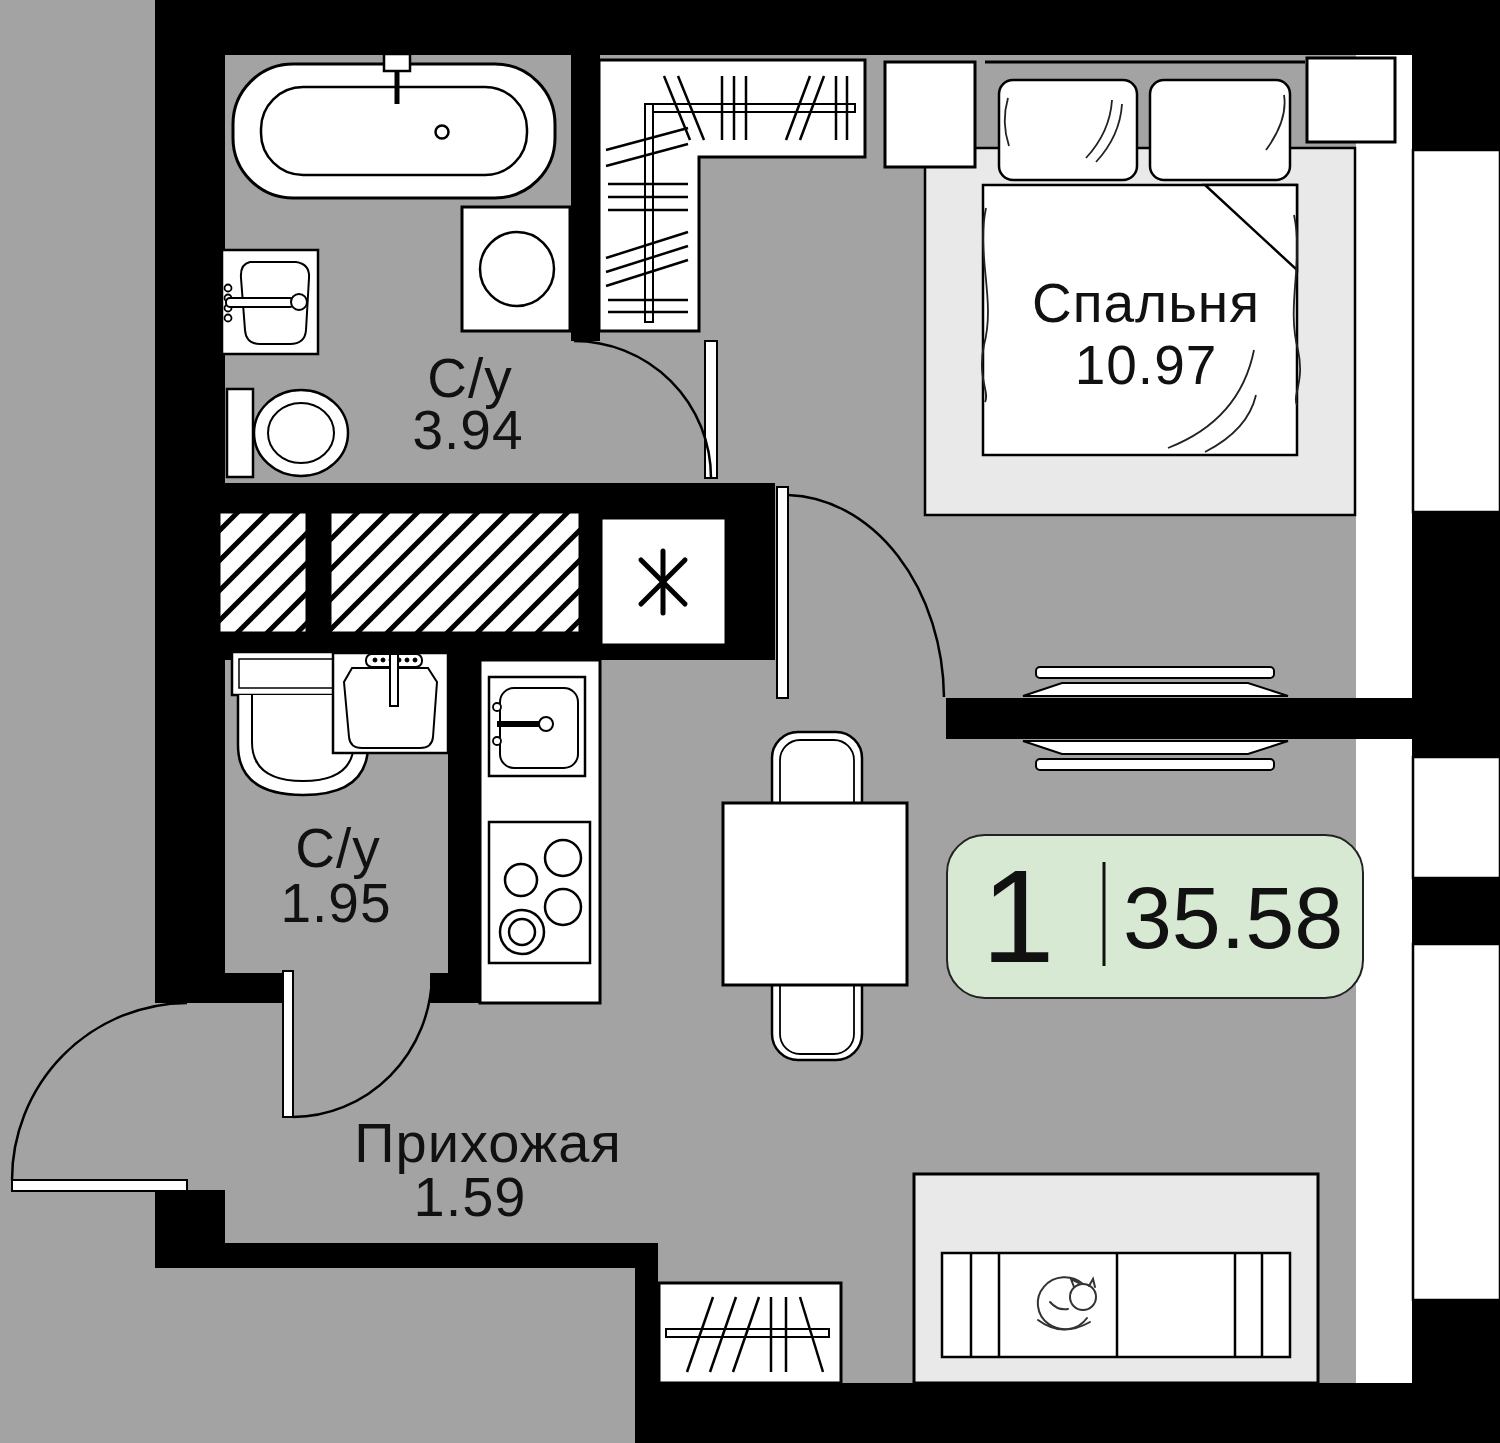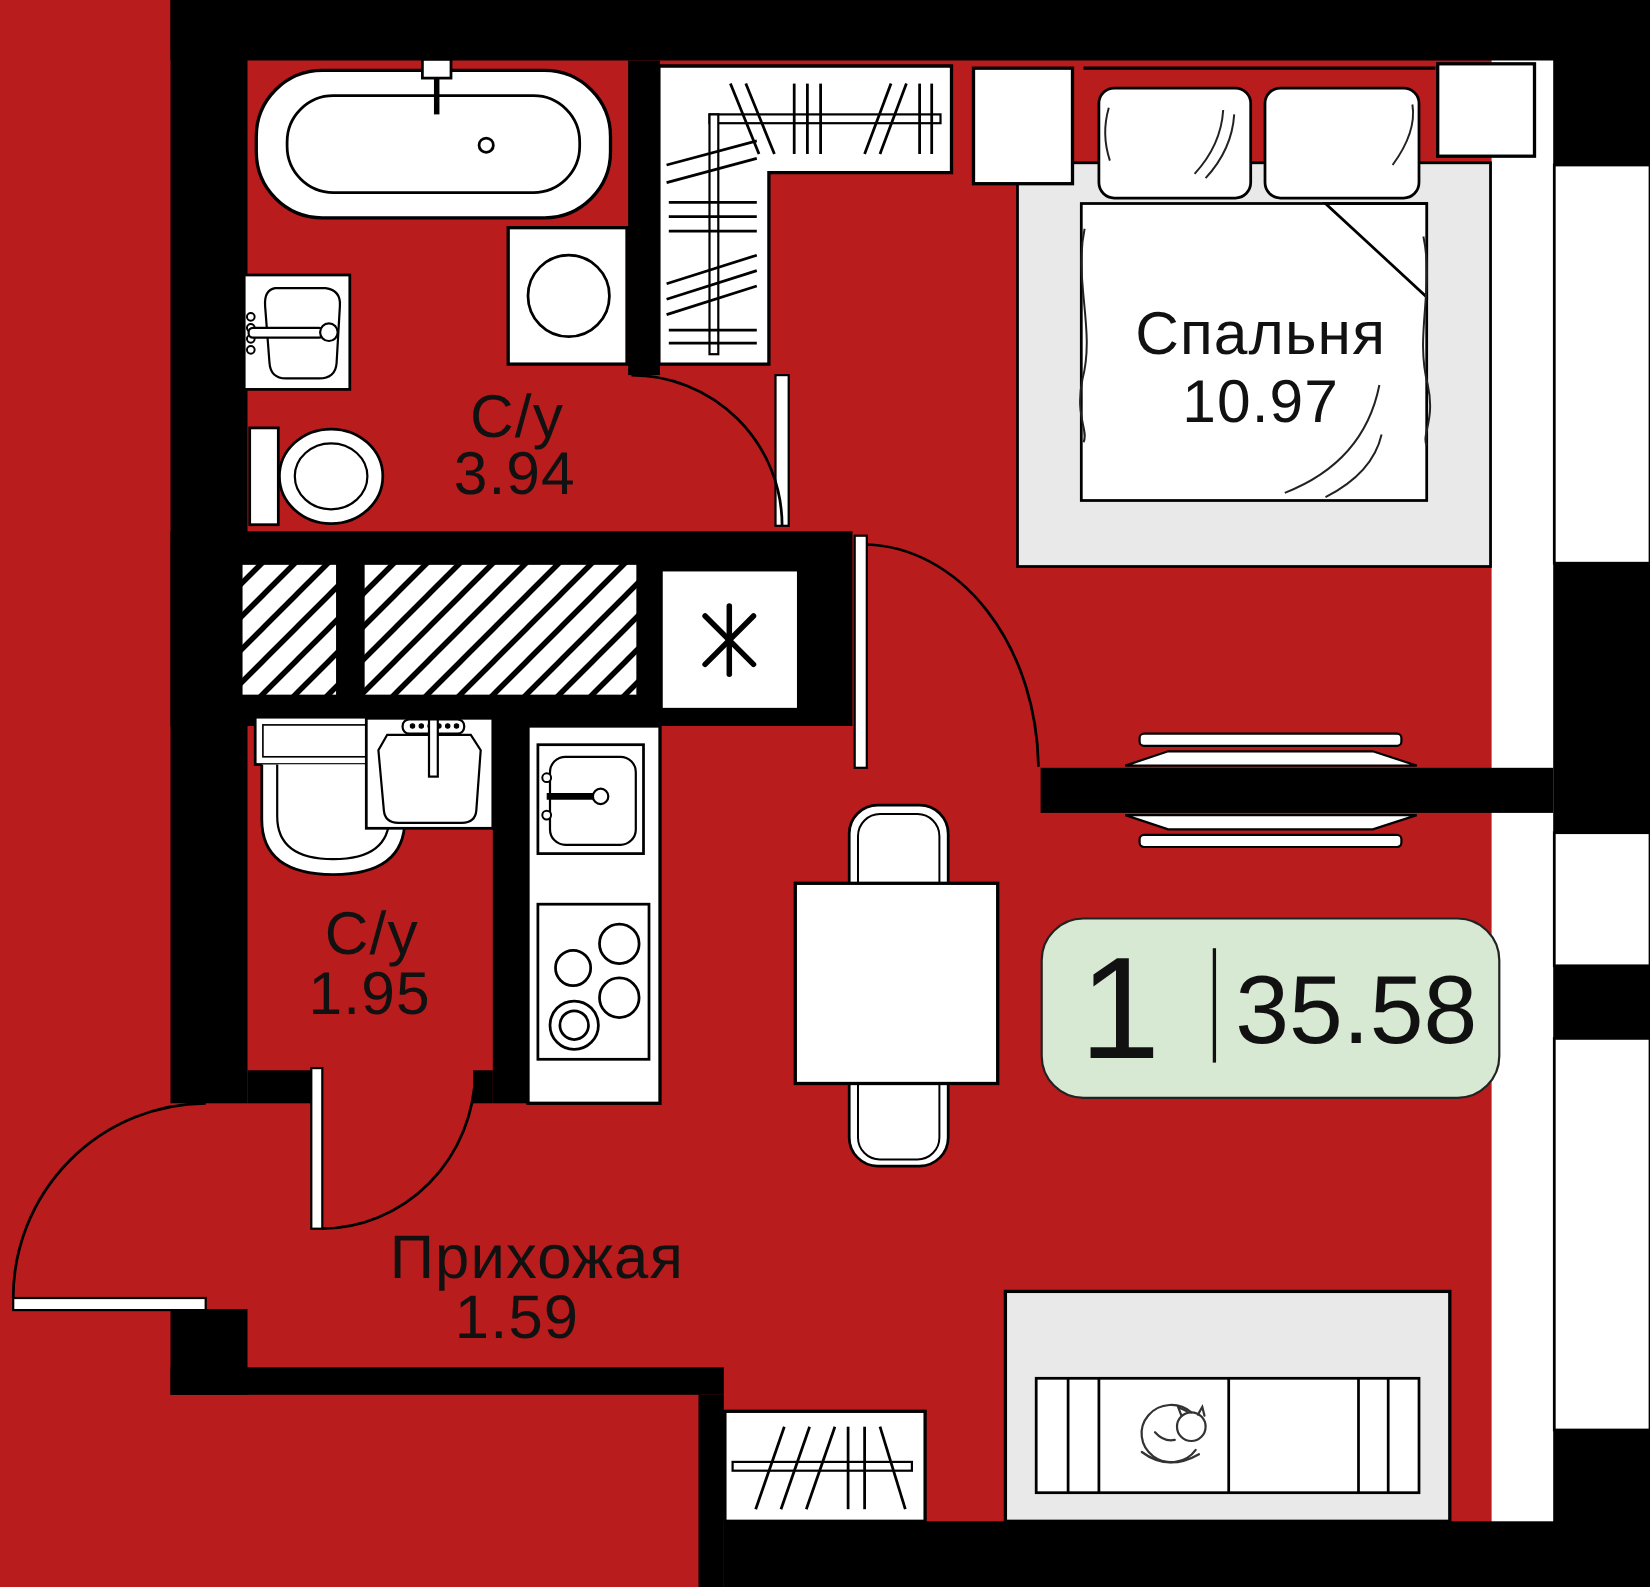--- a/index.html
+++ b/index.html
@@ -1,16 +1,16 @@
 <!DOCTYPE html>
 <html><head>
 <meta charset="utf-8">
 <style>
   html,body { margin:0; padding:0; background:#ffffff; }
-  .plan-wrap { width:1356px; height:1443px; position:relative; background:#b91c1c; }
+  .plan-wrap { width:1356px; height:1443px; position:relative; background:#a3a3a3; }
   svg { display:block; }
   text { font-family:"Liberation Sans","DejaVu Sans",sans-serif; fill:#111; }
   .room-label { letter-spacing:1px; }
 </style>
 </head>
 <body>
 
 <div class="plan-wrap">
 <svg width="1500" height="1443" viewBox="0 0 1500 1443" xmlns="http://www.w3.org/2000/svg">
   <defs>

